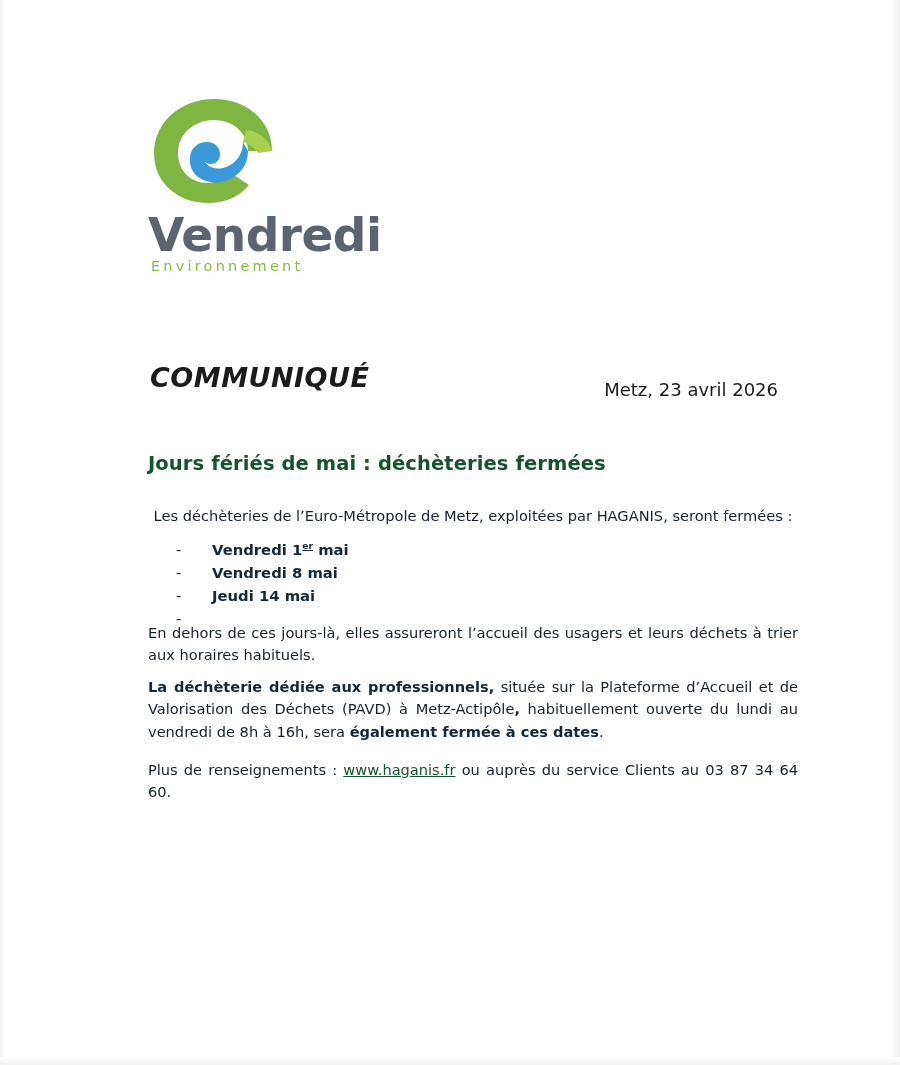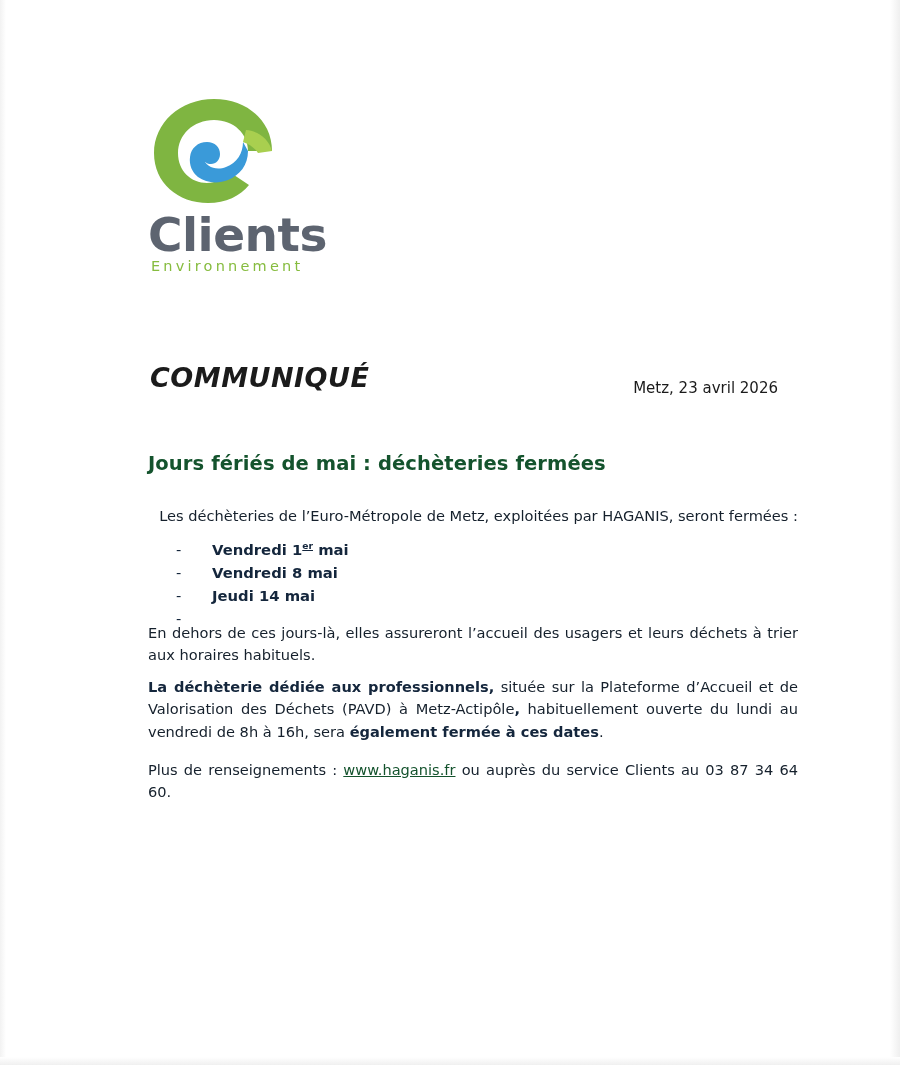--- a/index.html
+++ b/index.html
@@ -83,21 +83,21 @@
     font-weight: 700;
     font-size: 27px;
     letter-spacing: 0.5px;
     color: #1b1b1b;
     text-align: center;
   }
   .place-date {
     position: absolute;
     right: 122px;
     top: 379px;
-    font-size: 15px;
+    font-size: 18px;
     color: #1b1b1b;
     font-family: "DejaVu Sans", sans-serif;
   }
 
   
   .doc-body {
     position: absolute;
     left: 148px;
     top: 452px;
     width: 650px;
@@ -111,21 +111,21 @@
     letter-spacing: 0.1px;
   }
   p.para {
     font-family: "DejaVu Sans", sans-serif;
     font-size: 14.6px;
     line-height: 1.52;
     color: #15202c;
     margin: 0 0 16px 0;
     text-align: justify;
   }
-  p.para.intro { margin-bottom: 12px; text-align: right; }
+  p.para.intro { margin-bottom: 12px; text-align: center; }
   p.para.tight { margin-bottom: 10px; }
 
   ul.dates {
     list-style: none;
     margin: 0 0 14px 0;
     padding: 0 0 0 28px;
   }
   ul.dates li {
     font-family: "DejaVu Sans", sans-serif;
     font-size: 14.8px;
@@ -181,21 +181,21 @@
                  C 43 53, 50 47, 59 47
                  C 67 47, 72 52, 72 59
                  C 72 65, 68 69, 63 69
                  C 59 69, 56 67, 55 63
                  C 58 72, 68 76, 78 72
                  C 89 68, 95 58, 95 47 Z" fill="#3a9ad9"></path>
 
         <path d="M95 47 C 101 49, 107 53, 110 58 L 124 56 C 121 44, 110 36, 98 35 Z" fill="#a9cf4f"></path>
       </svg>
     </div>
-    <div class="logo-name">Clients</div>
+    <div class="logo-name">Vendredi</div>
     <div class="logo-sub">Environnement</div>
   </div>
 
   <div class="communique">COMMUNIQUÉ</div>
   <div class="place-date">Metz, 23 avril 2026</div>
 
   <div class="doc-body">
 
     <h1 class="title">Jours fériés de mai : déchèteries fermées</h1>
 

